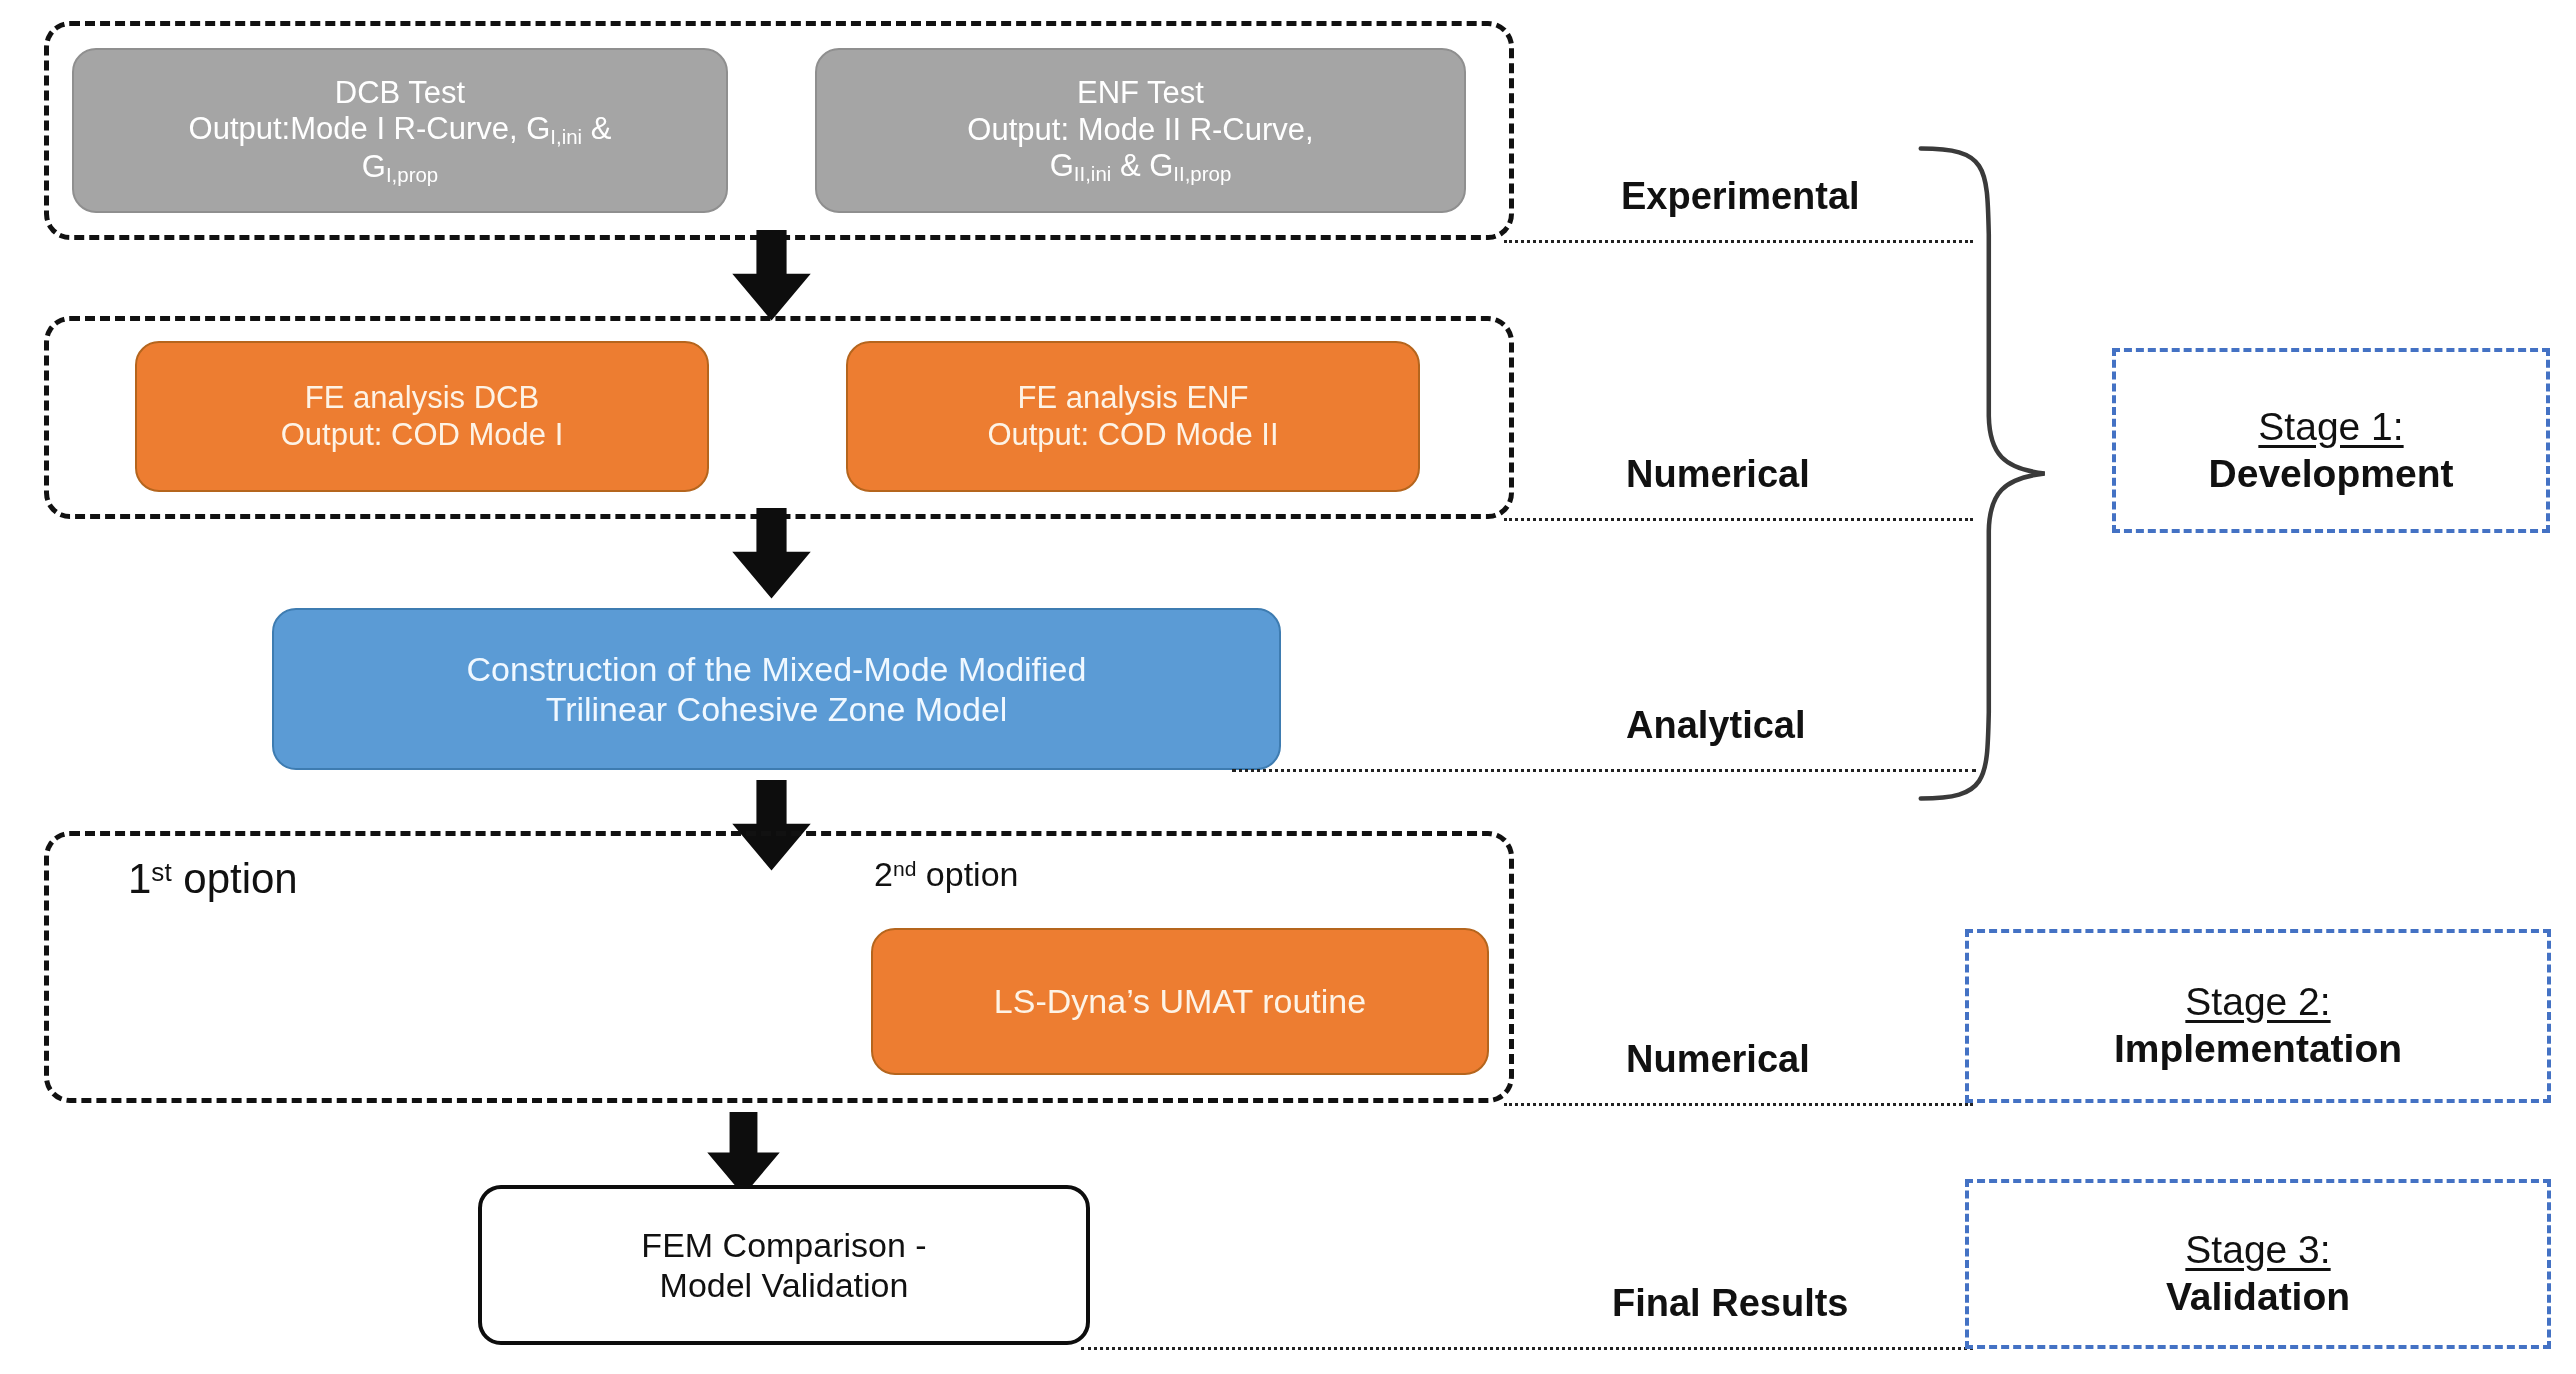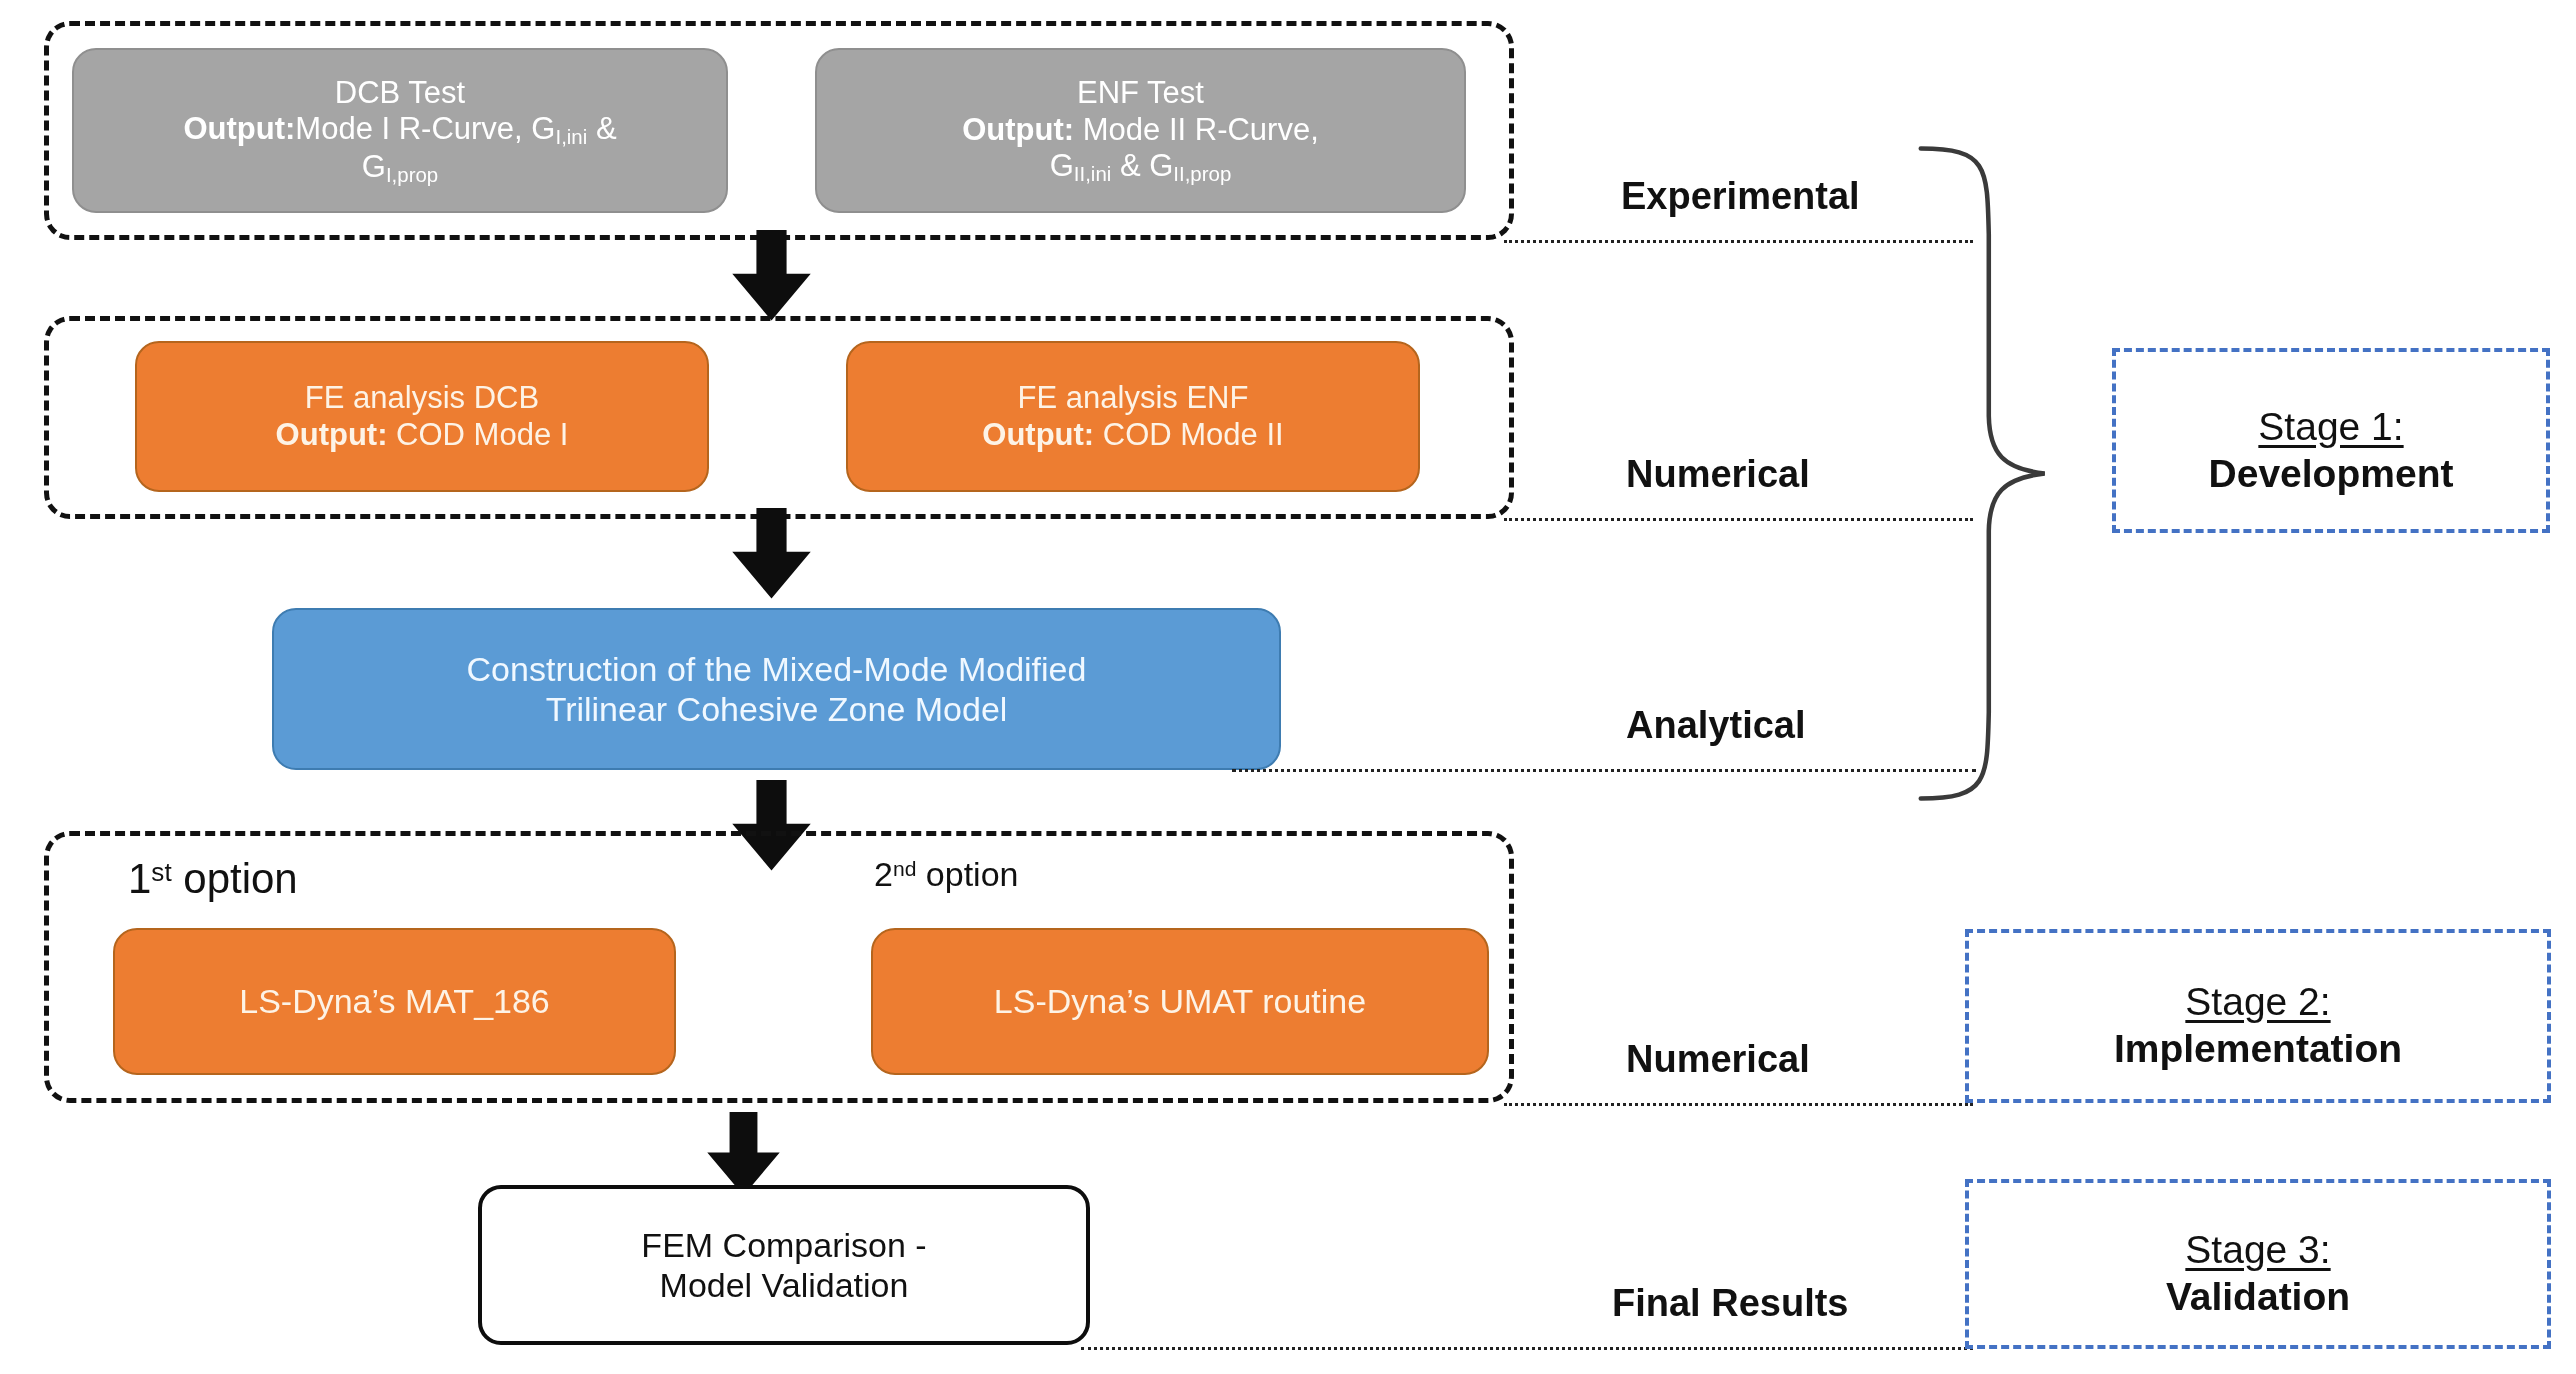--- a/index.html
+++ b/index.html
@@ -56,21 +56,21 @@
     color: #f0f8ff;
   }
   .box-white {
     background: #ffffff;
     border: 4.5px solid #0d0d0d;
     color: #111111;
     border-radius: 23px;
   }
   .box .line { display: block; white-space: nowrap; }
   .box .line.wrap { white-space: normal; }
-  .lbl-b { font-weight: bold; }
+  .lbl-b { font-weight: normal; }
   sub {
     font-size: 0.66em;
     vertical-align: -0.22em;
     letter-spacing: 0;
   }
   sup {
     font-size: 0.62em;
     vertical-align: 0.48em;
   }
 
@@ -187,23 +187,20 @@
   <div class="group-frame" style="left:44px; top:831px; width:1470px; height:272px;"></div>
 
   <div class="opt-caption" style="left:128px; top:855px; font-size:42px;">
     <span>1</span><sup>st</sup><span> option</span>
   </div>
 
   <div class="opt-caption" style="left:874px; top:855px; font-size:34px;">
     <span>2</span><sup>nd</sup><span> option</span>
   </div>
 
-  <div class="box box-orange" style="left:113px; top:928px; width:563px; height:147px; font-size:34px;">
-    <span class="line">LS-Dyna’s MAT_186</span>
-  </div>
 
   <div class="box box-orange" style="left:871px; top:928px; width:618px; height:147px; font-size:34px;">
     <span class="line">LS-Dyna’s UMAT routine</span>
   </div>
 
   <svg class="down-arrow" style="left:701px; top:1112px;" width="85" height="85" viewBox="0 0 112 122">
     <polygon points="36,0 76,0 76,58 108,58 56,120 4,58 36,58" fill="#0d0d0d"></polygon>
   </svg>
 
   <div class="box box-white" style="left:478px; top:1185px; width:612px; height:160px; font-size:34px;">

